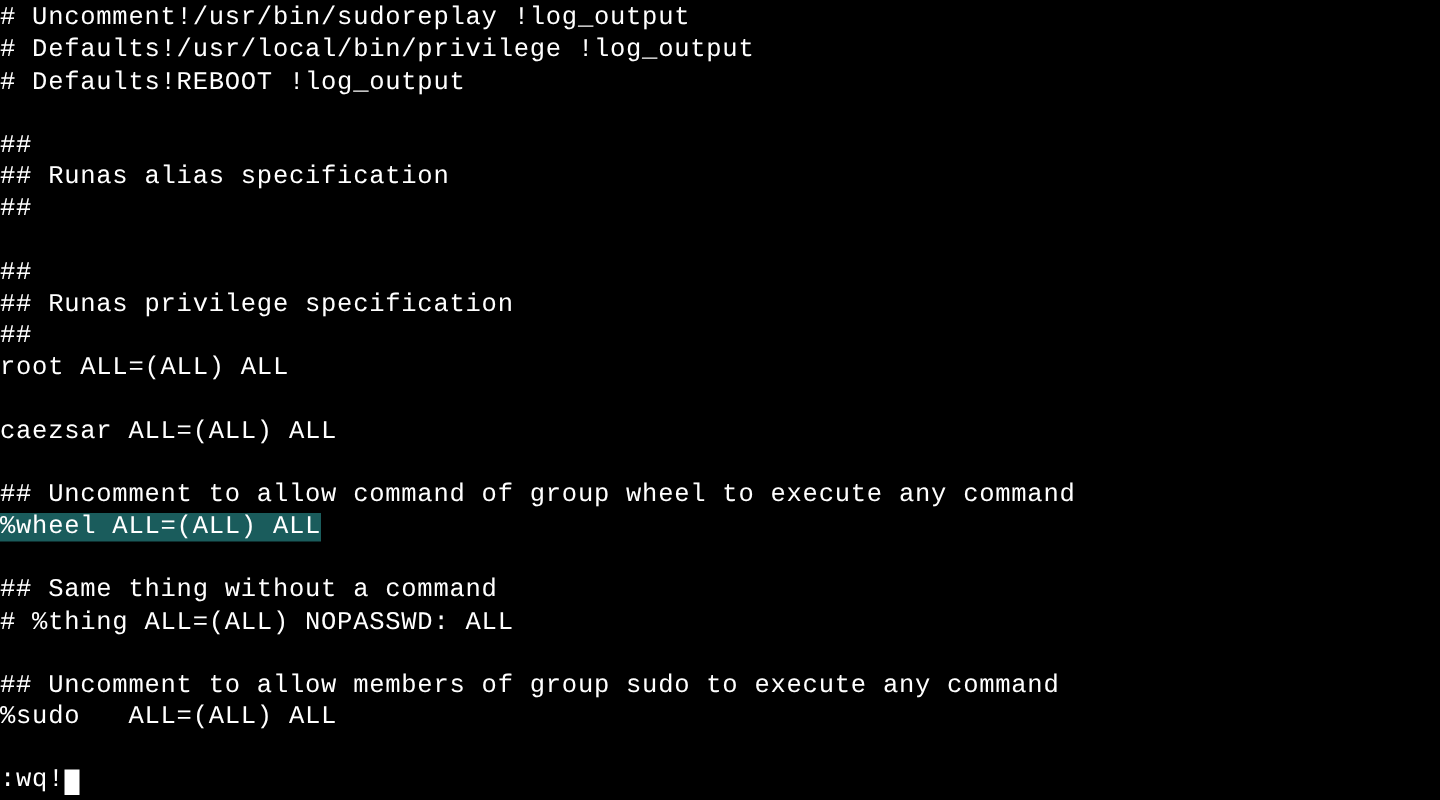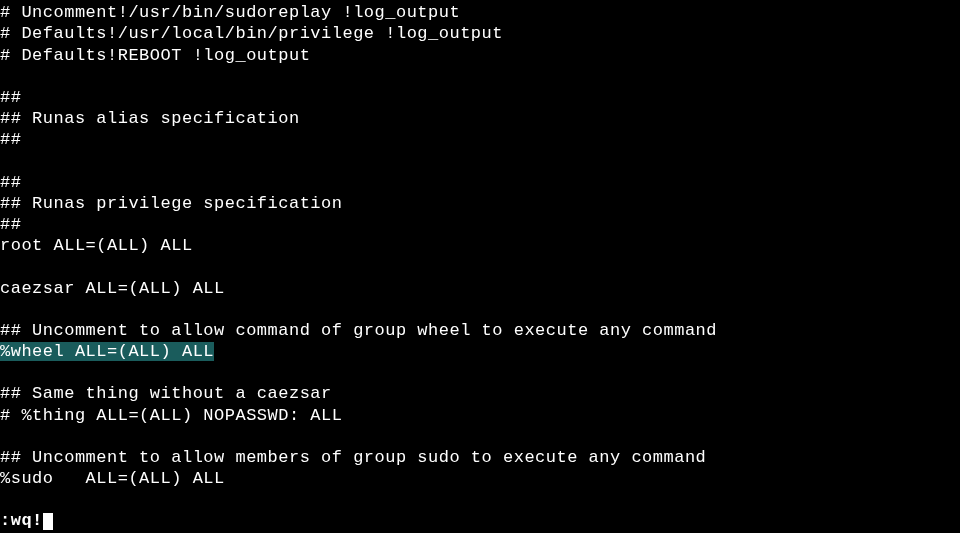--- a/index.html
+++ b/index.html
@@ -26,21 +26,20 @@
     }
     .cursor {
       display: inline-block;
       width: 10px;
       height: 17px;
       background: #fff;
       vertical-align: text-bottom;
     }
     .command-line {
       white-space: pre;
-      font-weight: bold;
     }
   </style>
 </head>
 <body>
 
 <div class="line"># Uncomment!/usr/bin/sudoreplay !log_output</div>
 <div class="line"># Defaults!/usr/local/bin/privilege !log_output</div>
 <div class="line"># Defaults!REBOOT !log_output</div>
 <div class="line"></div>
 <div class="line">##</div>
@@ -50,19 +49,19 @@
 <div class="line">##</div>
 <div class="line">## Runas privilege specification</div>
 <div class="line">##</div>
 <div class="line">root ALL=(ALL) ALL</div>
 <div class="line"></div>
 <div class="line">caezsar ALL=(ALL) ALL</div>
 <div class="line"></div>
 <div class="line">## Uncomment to allow command of group wheel to execute any command</div>
 <div class="line"><span class="highlighted">%wheel ALL=(ALL) ALL</span></div>
 <div class="line"></div>
-<div class="line">## Same thing without a caezsar</div>
+<div class="line">## Same thing without a command</div>
 <div class="line"># %thing ALL=(ALL) NOPASSWD: ALL</div>
 <div class="line"></div>
 <div class="line">## Uncomment to allow members of group sudo to execute any command</div>
 <div class="line">%sudo   ALL=(ALL) ALL</div>
 <div class="line"></div>
 <div class="command-line"><span>:wq!</span><span class="cursor"></span></div>
 
 </body></html>

